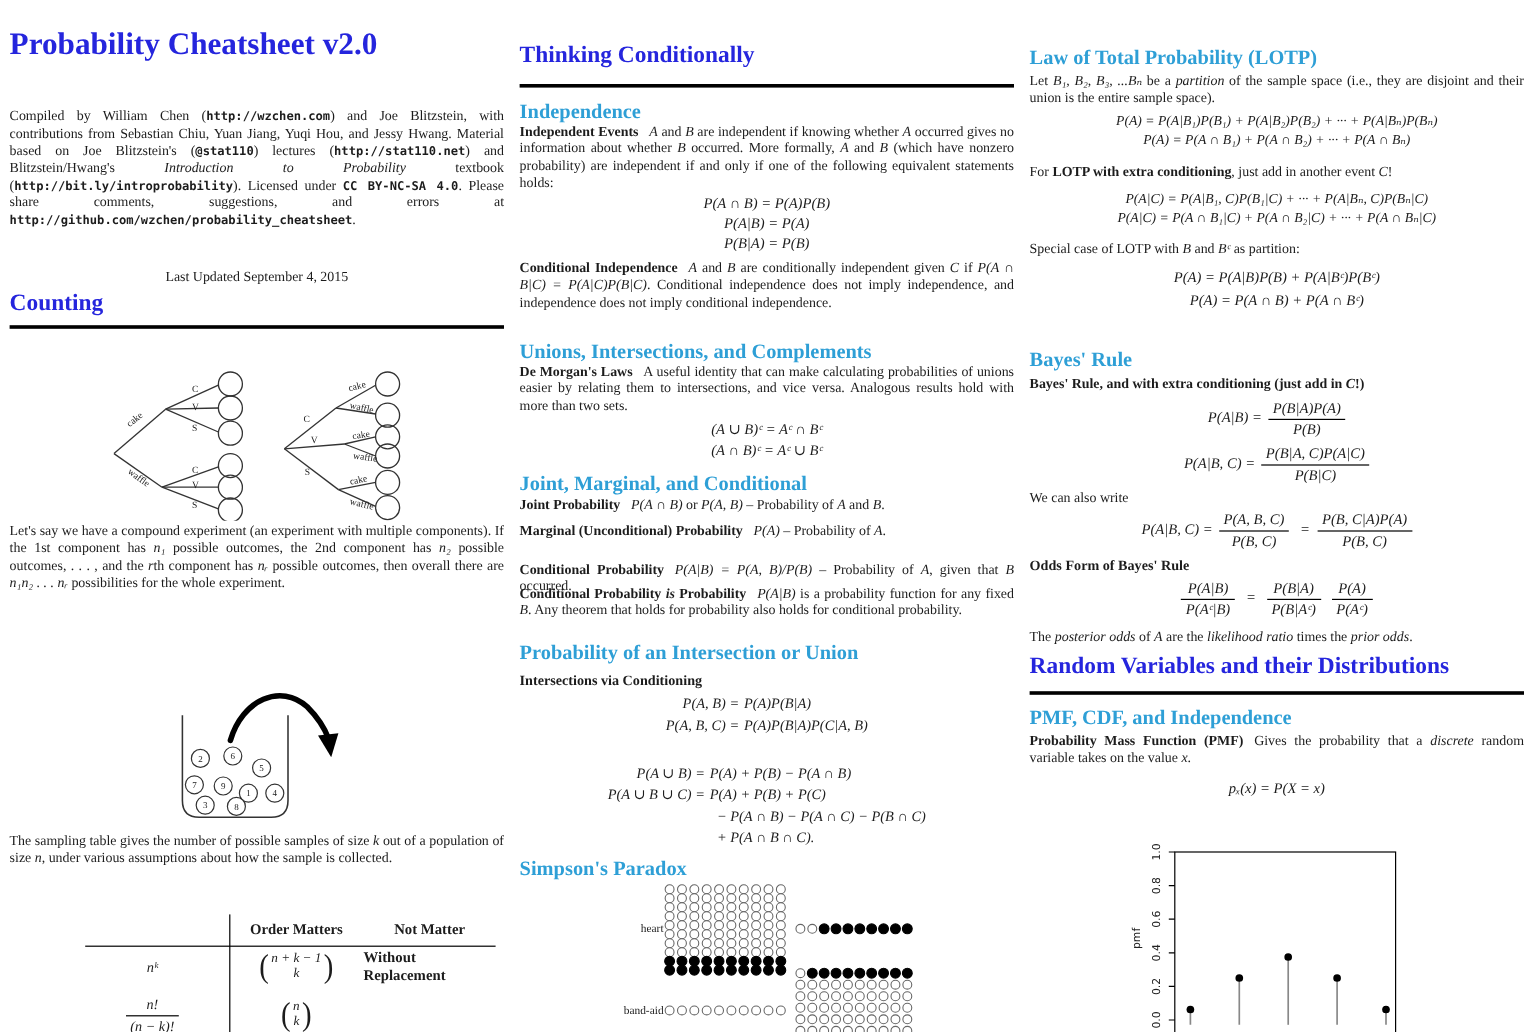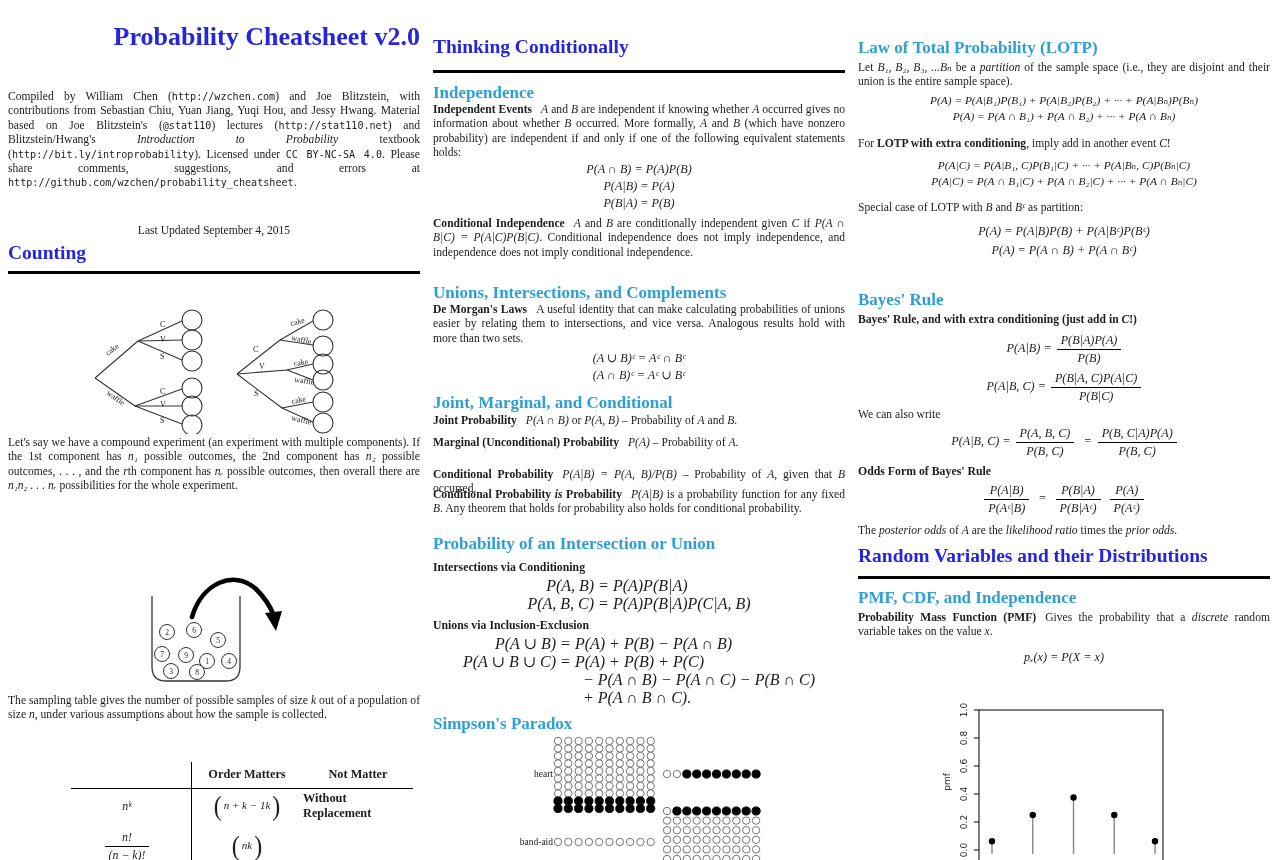--- a/index.html
+++ b/index.html
@@ -5,57 +5,57 @@
   :root{ --blue:#2525dd; --cyan:#2e9fd6; --ink:#1c1c1c; }
   *{box-sizing:border-box;}
   html,body{margin:0;padding:0;}
   body{width:1280px;height:860px;position:relative;overflow:hidden;background:#ffffff;
        font-family:"Liberation Serif","DejaVu Serif",serif;color:var(--ink);}
   .col{position:absolute;top:0;height:860px;}
   #col1{left:8px;width:412px;}
   #col2{left:433px;width:412px;}
   #col3{left:858px;width:412px;}
   .blk{position:absolute;left:0;width:100%;}
-  .title{font-size:26px;font-weight:bold;color:var(--blue);text-align:right;}
+  .title{font-size:26px;font-weight:bold;color:var(--blue);text-align:left;}
   .h2{font-size:19.5px;font-weight:bold;color:var(--blue);}
   .h3{font-size:17px;font-weight:bold;color:var(--cyan);}
   .rule{height:3px;background:#000;}
   .p{font-size:11.6px;line-height:1.24;text-align:justify;}
   .center{text-align:center;}
   .subhead{font-size:11.8px;font-weight:bold;}
   .eqline{font-size:12.2px;font-style:italic;text-align:center;margin:2px 0;}
   .eqsm .eqline{font-size:11.4px;}
   .eqc{font-size:12.2px;font-style:italic;text-align:center;}
   .eqc .lhs{padding-right:5px;}
   .frac{display:inline-block;vertical-align:middle;text-align:center;font-style:italic;}
   .frac .fn{display:block;border-bottom:1px solid #000;padding:0 4px 1px;}
   .frac .fd{display:block;padding:1px 4px 0;}
   .algn{display:grid;grid-template-columns:max-content max-content;justify-content:center;
-        column-gap:4px;font-size:16px;font-style:italic;}
+        column-gap:4px;font-size:12px;font-style:italic;}
   .algn .side span{display:block;line-height:18px;white-space:pre;}
   .algn .lhsc{text-align:right;}
   .algn .rhsc{text-align:left;}
   .seg-b{font-weight:bold;}
   .seg-i{font-style:italic;}
   .seg-bi{font-weight:bold;font-style:italic;}
   .seg-m{font-style:italic;}
-  .seg-tt{font-family:"DejaVu Sans Mono","Liberation Mono",monospace;font-weight:normal;font-size:10.1px;}
+  .seg-tt{font-family:"DejaVu Sans Mono","Liberation Mono",monospace;font-weight:bold;font-size:10.1px;}
   .seg-gap{display:inline-block;width:9px;}
   .samp-table{position:absolute;left:55px;top:756px;width:350px;height:112px;font-size:12.3px;}
   .samp-vline{position:absolute;left:128px;top:6px;width:1px;height:100px;background:#000;}
   .samp-hline{position:absolute;left:8px;top:32px;width:342px;height:1px;background:#000;}
   .samp-grid{position:absolute;left:0;top:0;width:100%;display:grid;
              grid-template-columns:128px 112px 110px;grid-template-rows:32px 36px 44px;}
   .samp-grid .cell{display:flex;align-items:center;justify-content:center;}
   .samp-grid .rowlab{justify-content:flex-end;padding-right:10px;font-weight:bold;}
   .samp-grid .colhead{font-weight:bold;align-items:flex-end;padding-bottom:6px;}
   .mathcell{font-style:italic;font-size:12px;}
   .binom{display:inline-flex;align-items:center;font-style:italic;vertical-align:middle;}
   .binom .bp{font-size:24px;font-style:normal;line-height:1;transform:scaleY(1.15);}
-  .binom .bst{display:inline-flex;flex-direction:row;line-height:1.05;font-size:11px;text-align:center;padding:0 2px;}
+  .binom .bst{display:inline-flex;flex-direction:column;line-height:1.05;font-size:11px;text-align:center;padding:0 2px;}
   svg text{font-family:"Liberation Serif","DejaVu Serif",serif;fill:#222;}
   .diaglabel{font-size:9.5px;}
   .treelabel{font-size:8px;}
   .chartlabel{font-family:"DejaVu Sans","Liberation Sans",sans-serif;font-size:9px;}
 </style>
 </head>
 <body>
 
 <div class="col" id="col1">
   <div class="blk title" style="top:22px">Probability Cheatsheet v2.0</div>
@@ -217,21 +217,20 @@
   <div class="blk algn" style="top:577px">
     <div class="side lhsc">
       <span>P(A, B) =</span>
       <span>P(A, B, C) =</span>
     </div>
     <div class="side rhsc">
       <span>P(A)P(B|A)</span>
       <span>P(A)P(B|A)P(C|A, B)</span>
     </div>
   </div>
-  <div class="blk subhead" style="top:618px">Unions via Inclusion-Exclusion</div>
   <div class="blk algn" style="top:635px">
     <div class="side lhsc">
       <span>P(A ∪ B) =</span>
       <span>P(A ∪ B ∪ C) =</span>
       <span></span>
       <span></span>
     </div>
     <div class="side rhsc">
       <span>P(A) + P(B) − P(A ∩ B)</span>
       <span>P(A) + P(B) + P(C)</span>
@@ -436,21 +435,21 @@
     </svg>
 </div>
 
 <div class="col" id="col3">
   <div class="blk h3" style="top:38px">Law of Total Probability (LOTP)</div>
   <div class="blk p" style="top:61px"><span>Let </span><span class="seg-m">B₁, B₂, B₃, ...Bₙ</span><span> be a </span><span class="seg-i">partition</span><span> of the sample space (i.e., they are disjoint and their union is the entire sample space).</span></div>
   <div class="blk eqsm" style="top:91px">
     <div class="eqline">P(A) = P(A|B₁)P(B₁) + P(A|B₂)P(B₂) + ··· + P(A|Bₙ)P(Bₙ)</div>
     <div class="eqline">P(A) = P(A ∩ B₁) + P(A ∩ B₂) + ··· + P(A ∩ Bₙ)</div>
   </div>
-  <div class="blk p" style="top:137px"><span>For </span><span class="seg-b">LOTP with extra conditioning</span><span>, imply add in another event </span><span class="seg-m">C</span><span>!</span></div>
+  <div class="blk p" style="top:137px"><span>For </span><span class="seg-b">LOTP with extra conditioning</span><span>, just add in another event </span><span class="seg-m">C</span><span>!</span></div>
   <div class="blk eqsm" style="top:156px">
     <div class="eqline">P(A|C) = P(A|B₁, C)P(B₁|C) + ··· + P(A|Bₙ, C)P(Bₙ|C)</div>
     <div class="eqline">P(A|C) = P(A ∩ B₁|C) + P(A ∩ B₂|C) + ··· + P(A ∩ Bₙ|C)</div>
   </div>
   <div class="blk p" style="top:201px"><span>Special case of LOTP with </span><span class="seg-m">B</span><span> and </span><span class="seg-m">Bᶜ</span><span> as partition:</span></div>
   <div class="blk" style="top:220px">
     <div class="eqline" style="margin:4px 0">P(A) = P(A|B)P(B) + P(A|Bᶜ)P(Bᶜ)</div>
     <div class="eqline" style="margin:4px 0">P(A) = P(A ∩ B) + P(A ∩ Bᶜ)</div>
   </div>
   <div class="blk h3" style="top:290px">Bayes' Rule</div>

